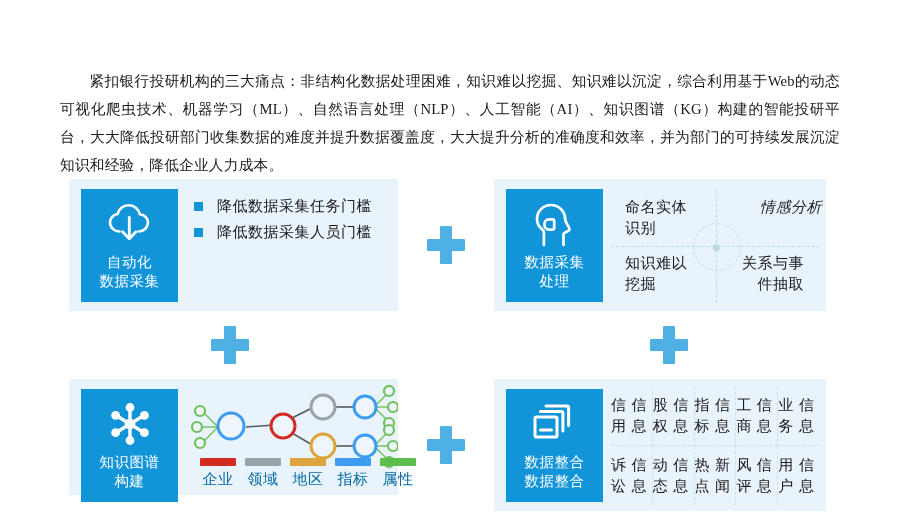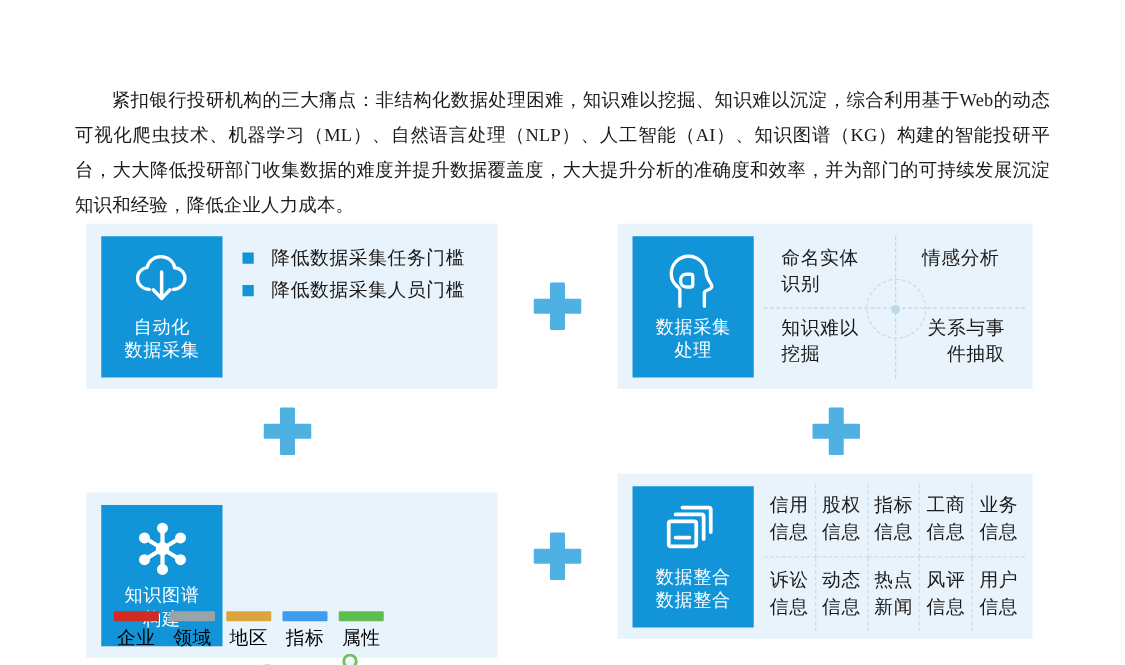--- a/index.html
+++ b/index.html
@@ -16,21 +16,21 @@
     font-size:14.7px;line-height:28px;text-align:justify;
     text-indent:2em;letter-spacing:.2px;color:#1a1a1a;
   }
 
   
   .card{
     position:absolute;background:#e8f3fb;display:flex;align-items:stretch;
   }
   .card.tl{left:69px;top:179px;width:329px;height:132px;}
   .card.tr{left:494px;top:179px;width:332px;height:132px;}
-  .card.bl{left:69px;top:394px;width:329px;height:132px;flex-direction:column;}
+  .card.bl{left:69px;top:379px;width:329px;height:116px;}
   .card.br{left:494px;top:379px;width:332px;height:132px;}
 
   .iconbox{
     width:97px;height:113px;margin:10px 0 0 12px;background:#1295d8;
     display:flex;flex-direction:column;align-items:center;justify-content:flex-start;
     flex:0 0 auto;box-sizing:border-box;padding-top:6px;
   }
   .iconbox .glyph{height:50px;display:flex;align-items:center;justify-content:center;margin-top:4px;}
   .iconbox .cap{
     color:#fff;font-size:14.5px;line-height:19px;text-align:center;margin-top:4px;
@@ -47,43 +47,43 @@
   }
   .bullets{margin:0;padding:0;}
   .sq{width:9px;height:9px;background:#1295d8;margin-right:14px;flex:0 0 auto;}
 
   
   .quad{position:absolute;left:6px;top:8px;right:4px;bottom:6px;}
   .qcell{position:absolute;width:50%;height:50%;box-sizing:border-box;
          display:flex;align-items:center;font-size:15px;line-height:21px;
          color:#1a1a1a;letter-spacing:.5px;}
   .q1{left:0;top:0;justify-content:flex-start;padding-left:16px;align-items:flex-start;padding-top:10px;}
-  .q2{left:50%;top:0;justify-content:flex-start;padding-left:22px;align-items:flex-start;padding-top:10px;}
+  .q2{left:50%;top:0;justify-content:flex-end;padding-left:22px;align-items:flex-start;padding-top:10px;font-style:italic;}
   .q3{left:0;top:50%;justify-content:flex-start;padding-left:16px;align-items:flex-end;padding-bottom:10px;}
   .q4{left:50%;top:50%;justify-content:flex-end;padding-right:18px;align-items:flex-end;padding-bottom:10px;}
   .q3 .qtxt,.q4 .qtxt{text-align:left;}
   .q4 .qtxt{text-align:right;}
   .vline{position:absolute;left:50%;top:2px;bottom:2px;border-left:1.5px dashed #bcd9ea;}
   .hline{position:absolute;top:50%;left:2px;right:2px;border-top:1.5px dashed #bcd9ea;}
   .target{position:absolute;left:50%;top:50%;width:46px;height:46px;margin:-23px 0 0 -23px;
           border:1.5px dashed #c3dcec;border-radius:50%;}
   .target:after{content:"";position:absolute;left:50%;top:50%;width:7px;height:7px;
           margin:-3.5px 0 0 -3.5px;background:#bcd9ea;border-radius:50%;}
 
   
   .graphwrap{position:absolute;left:8px;top:4px;right:2px;bottom:2px;}
   .legend{position:absolute;left:14px;bottom:4px;display:flex;gap:9px;}
   .legitem{width:36px;text-align:center;}
   .legbar{height:8px;width:36px;border-radius:1px;}
-  .leglabel{font-size:15px;color:#000000;margin-top:4px;letter-spacing:.5px;}
+  .leglabel{font-size:15px;color:#0369a1;margin-top:4px;letter-spacing:.5px;}
 
   
   .tgrid{position:absolute;left:8px;top:8px;right:6px;bottom:6px;
          display:grid;grid-template-columns:repeat(5,1fr);grid-template-rows:1fr 1fr;}
-  .tcell{display:flex;flex-direction:column;align-items:center;justify-content:center;
+  .tcell{display:flex;flex-direction:row;align-items:center;justify-content:center;
          font-size:15px;line-height:21px;color:#1a1a1a;letter-spacing:.5px;
          border-right:1.4px dashed #c9dfee;box-sizing:border-box;}
   .tcell:nth-child(5n){border-right:none;}
   .tcell:nth-child(-n+5){border-bottom:1.4px dashed #c9dfee;}
 
   
   .plus{position:absolute;color:#4fb0e4;line-height:0;}
   .plus i{display:block;position:absolute;background:#4fb0e4;border-radius:1px;}
   .plus .hb{width:38px;height:12px;left:0;top:13px;}
   .plus .vb{width:12px;height:38px;left:13px;top:0;}

